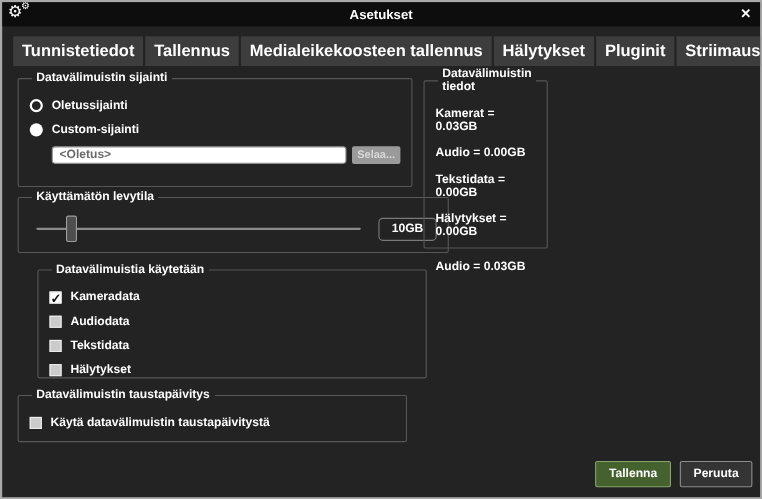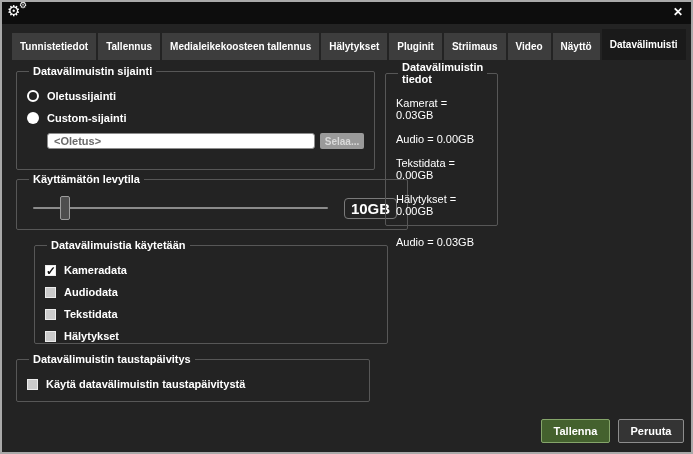--- a/index.html
+++ b/index.html
@@ -16,21 +16,21 @@
   .titlebar { position:absolute; top:0; left:0; right:0; height:22px; background:#0d0d0d; }
   .title { position:absolute; left:0; right:0; top:4px; text-align:center; font-size:12px; font-weight:bold; color:#fff; }
   .gear-wrap { position:absolute; left:5px; top:0px; width:26px; height:22px; }
   .gear-main { position:absolute; left:0; top:1px; font-size:15px; line-height:15px; color:#fff; }
   .gear-small { position:absolute; left:12px; top:-1px; font-size:9px; line-height:9px; color:#fff; }
   .close { position:absolute; right:8px; top:4px; font-size:12px; font-weight:bold; color:#fff; cursor:pointer; line-height:12px; }
 
   
   .tabs { position:absolute; top:27px; left:10px; height:31px; display:flex; align-items:flex-end; gap:2px; }
   .tab {
-    background:#3d3d3d; color:#fff; font-size:10px; font-weight:bold;
+    background:#3d3d3d; color:#fff; font-size:15px; font-weight:bold;
     height:27px; padding:0 8px; display:flex; align-items:center;
     white-space:nowrap; cursor:pointer;
   }
   .tab.active { background:#1a1a1a; height:31px; }
 
   
   fieldset {
     position:absolute; border:1px solid #575757; border-radius:2px;
     margin:0; padding:2px 10px 4px 10px; background:transparent;
   }
@@ -68,51 +68,52 @@
   .slider-row { display:flex; align-items:center; margin-top:9px; }
   .slider-track { position:relative; flex:1; height:24px; margin:0 16px 0 6px; cursor:pointer; }
   .slider-line { position:absolute; left:0; right:0; top:11px; height:2px; background:#8b8b8b; border-radius:1px; }
   .slider-handle {
     position:absolute; top:0; width:10px; height:24px; margin-left:-5px;
     background:#4e4e4e; border:1px solid #9d9d9d; border-radius:2px; cursor:grab;
   }
   .value-box {
     width:53px; height:21px; border:1px solid #7a7a7a; border-radius:4px;
     display:flex; align-items:center; justify-content:center;
-    font-size:15px; font-weight:bold; color:#fff; flex:0 0 auto;
+    font-size:11px; font-weight:bold; color:#fff; flex:0 0 auto;
   }
 
   
   .checkbox { position:relative; width:11px; height:11px; background:#cbcbcb; border:1px solid #ececec; flex:0 0 auto; cursor:pointer; }
   .checkbox.checked { background:#fff; }
   .checkbox.checked::after {
     content:"\2713"; position:absolute; left:0px; top:-2px;
     color:#111; font-size:12px; font-weight:bold;
   }
 
   
-  .info-row { font-size:11px; font-weight:normal; color:#fff; margin:12px 0; }
+  .info-row { font-size:11px; font-weight:bold; color:#fff; margin:12px 0; }
   .info-row.first { margin-top:10px; }
   .info-row.total { margin-top:19px; }
 
   
   .btn { position:absolute; height:24px; font-size:11px; font-weight:bold; color:#fff; border-radius:2px; cursor:pointer; font-family:"Liberation Sans",sans-serif; }
   .btn-save   { left:539px; top:417px; width:69px; background:#44612e; border:1px solid #85a56a; }
   .btn-cancel { left:616px; top:417px; width:66px; background:#343434; border:1px solid #8d8d8d; }
 </style>
 </head>
 <body>
 
 <div class="dialog">
 
   <div class="titlebar">
     <span class="gear-wrap">
       <span class="gear-main">⚙</span>
       <span class="gear-small">⚙</span>
     </span>
+    <span class="title">Asetukset</span>
     <span class="close">✕</span>
   </div>
 
   <div class="tabs">
     <div class="tab">Tunnistetiedot</div>
     <div class="tab">Tallennus</div>
     <div class="tab">Medialeikekoosteen tallennus</div>
     <div class="tab">Hälytykset</div>
     <div class="tab">Pluginit</div>
     <div class="tab">Striimaus</div>

